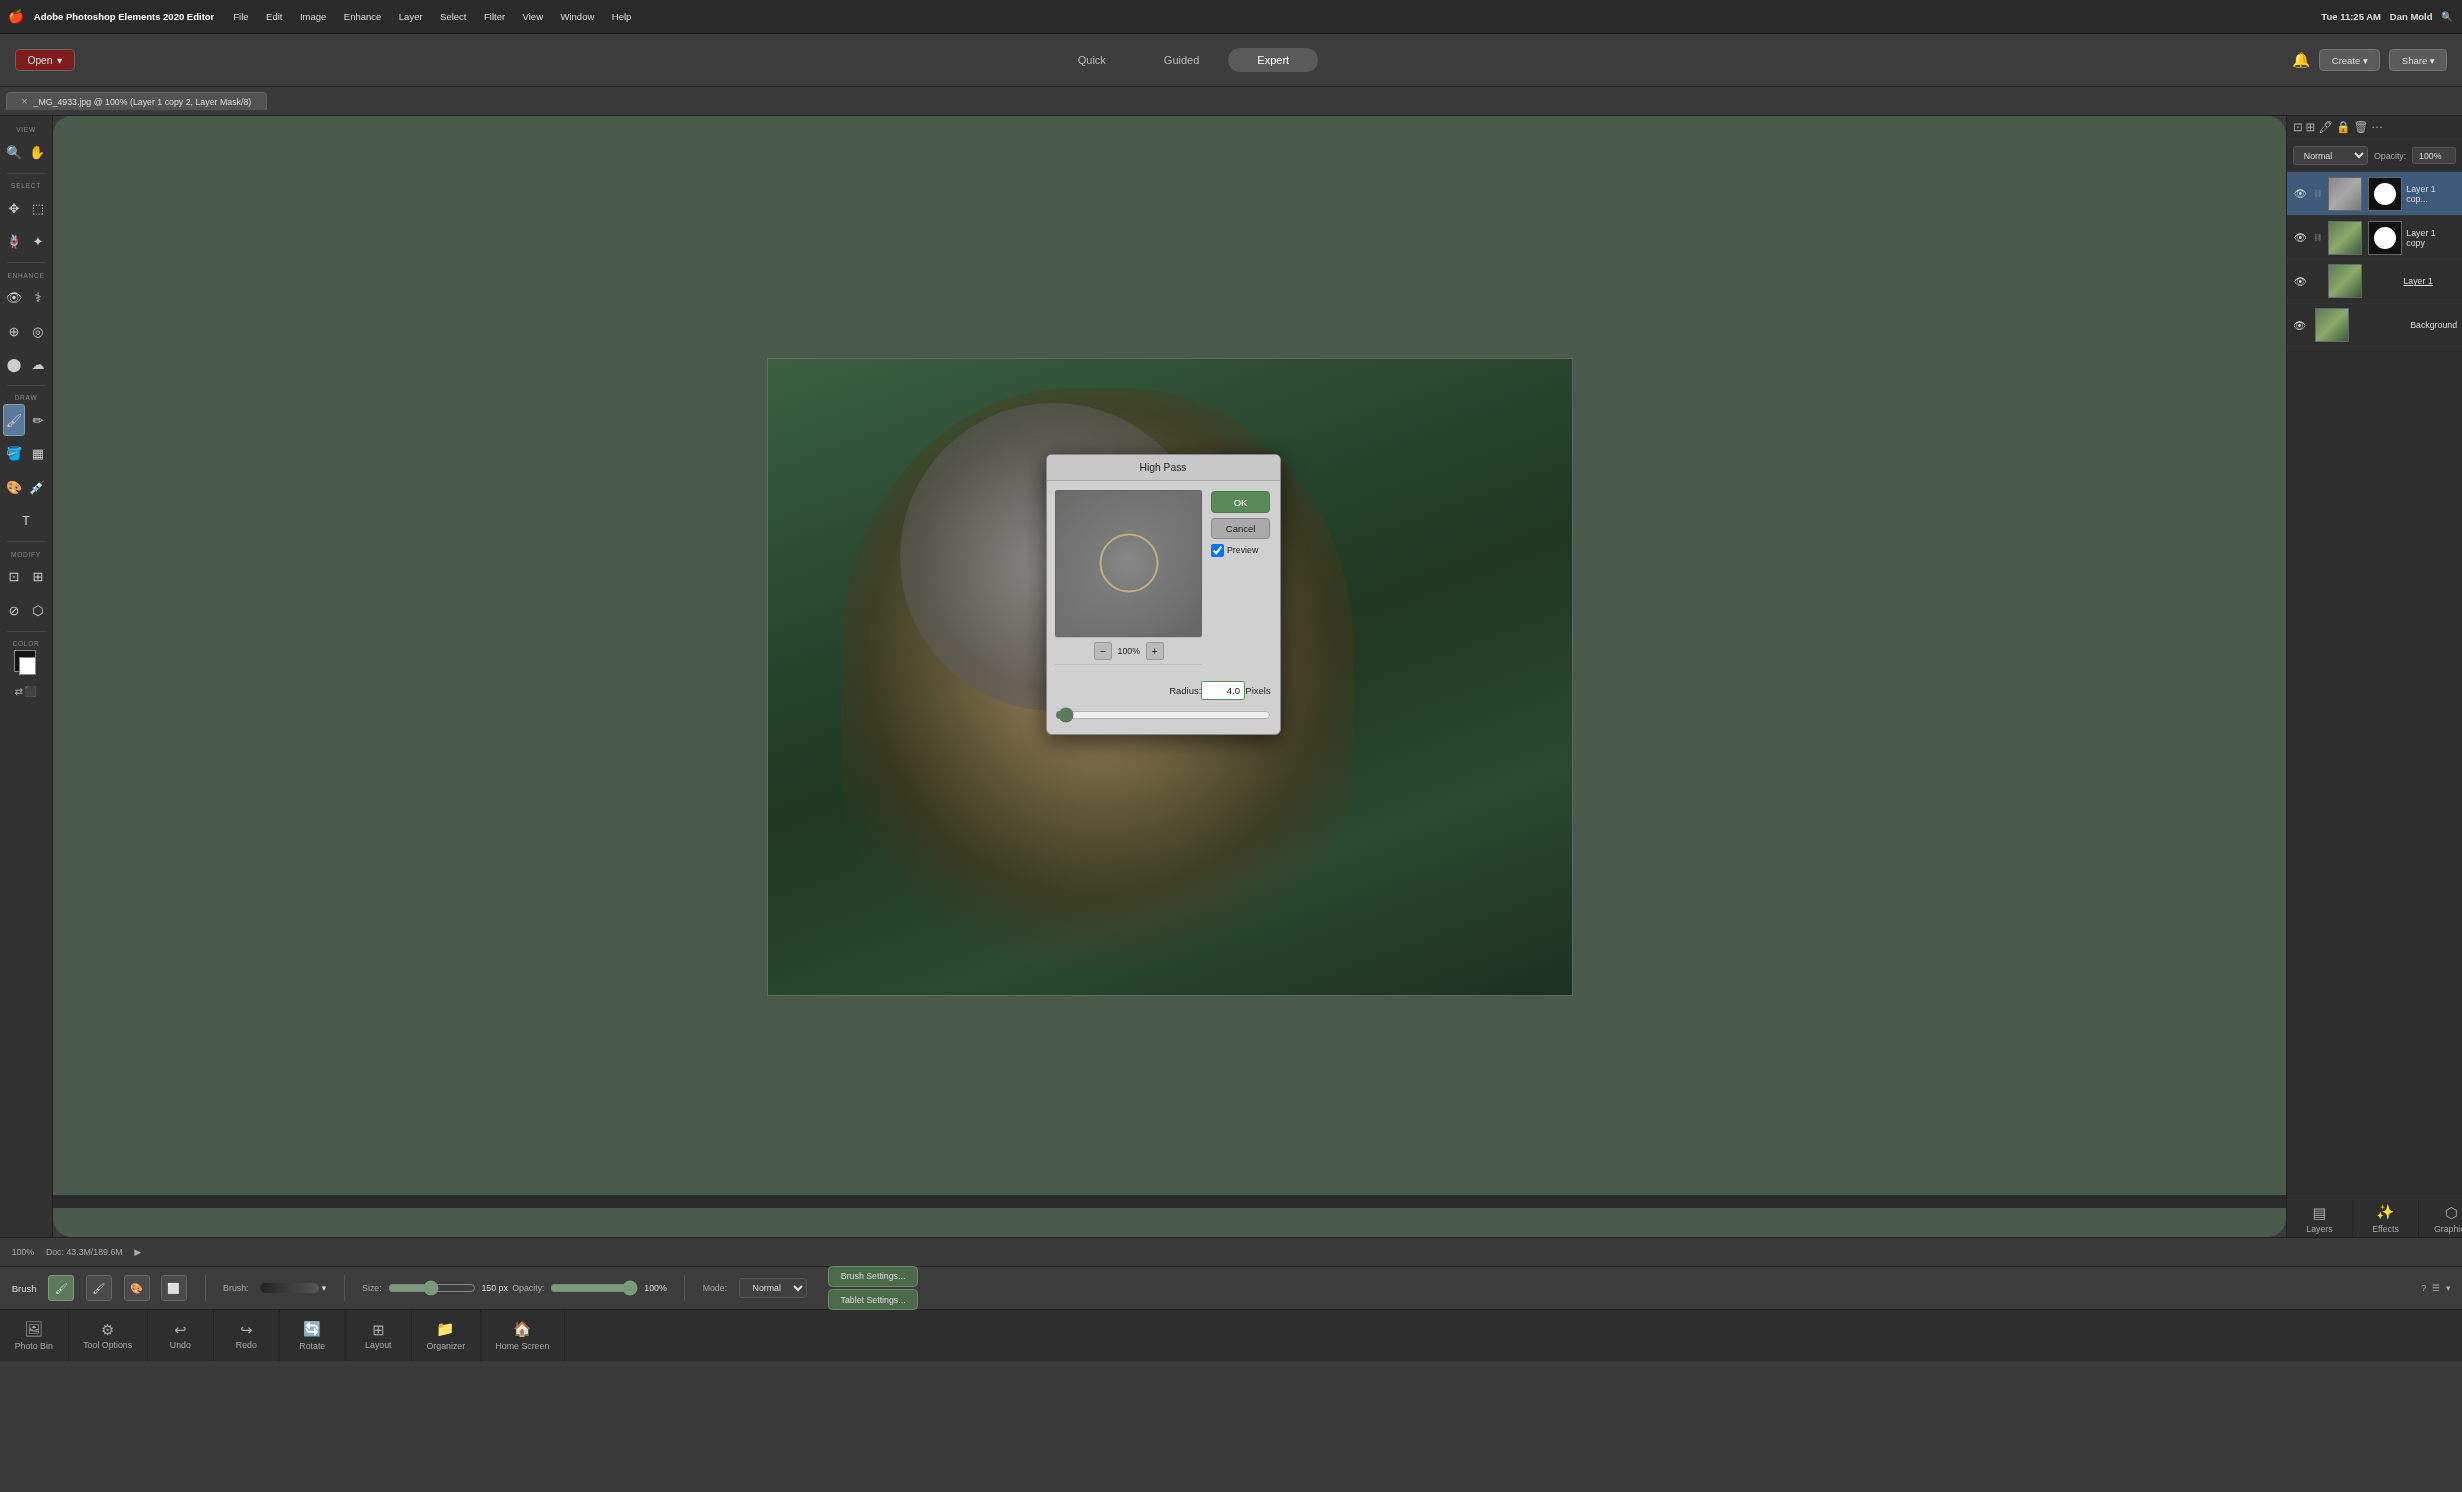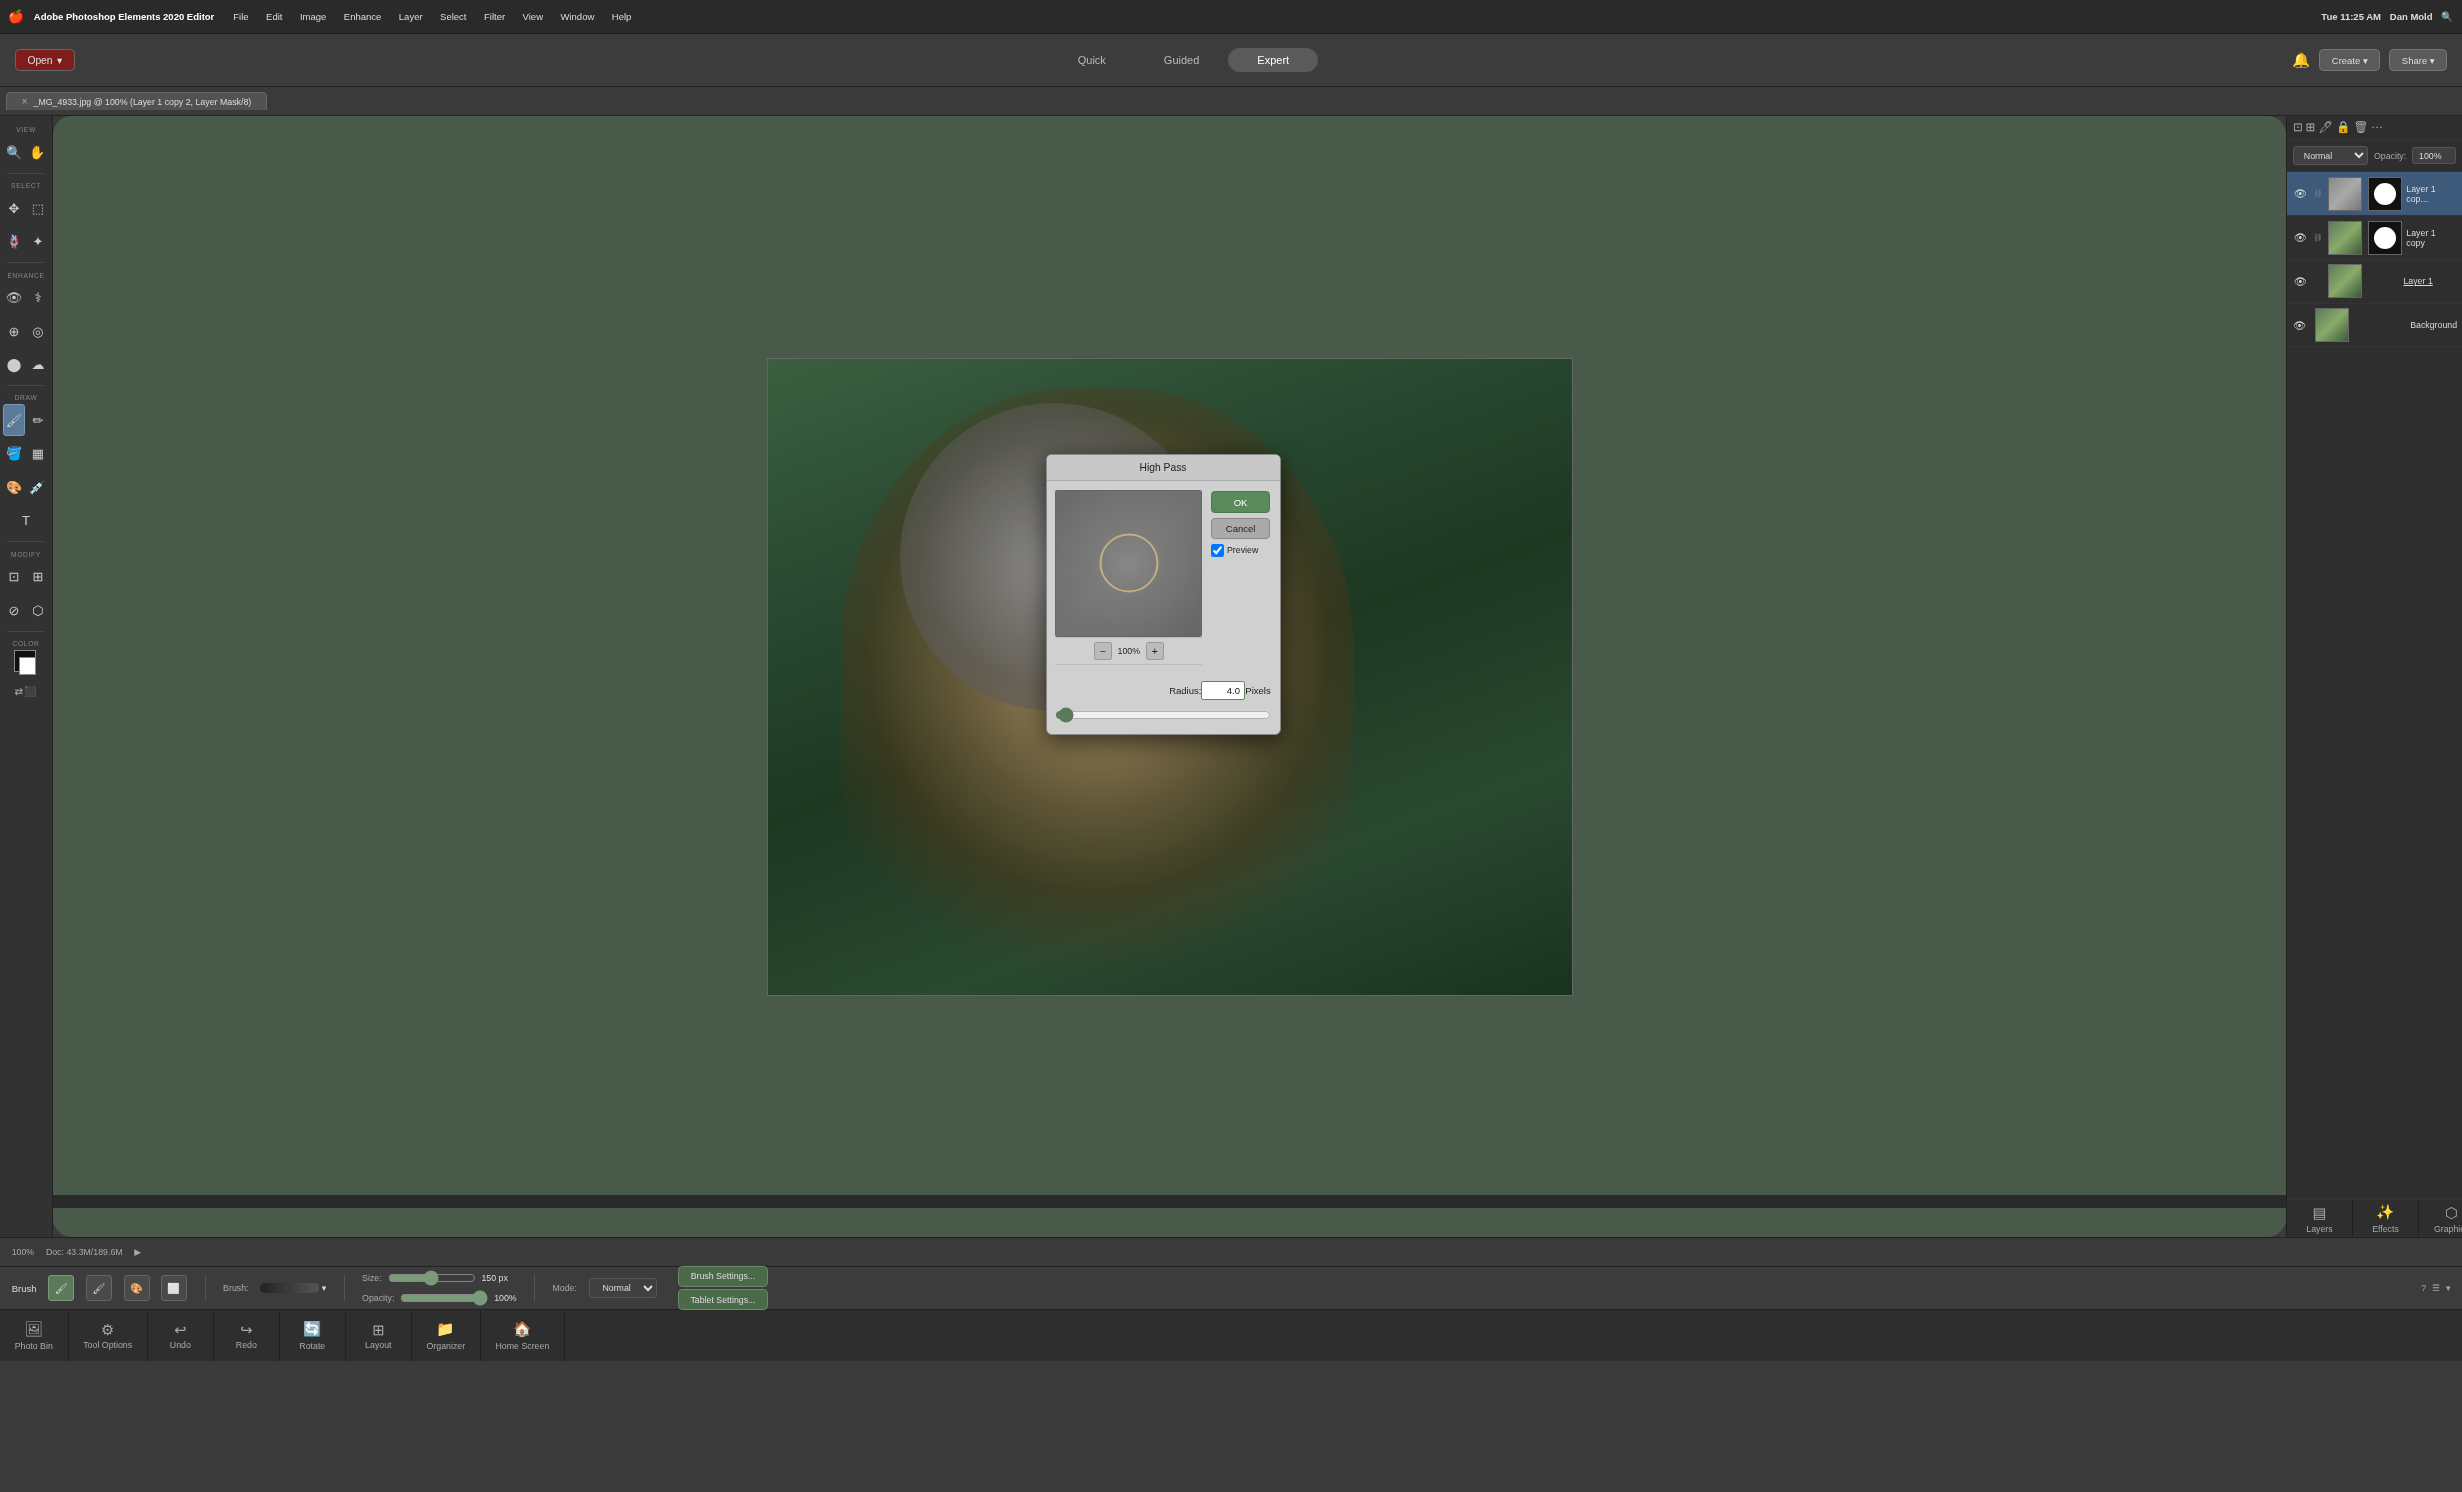--- a/index.html
+++ b/index.html
@@ -505,21 +505,21 @@
     <div style="width:0.7px;height:26px;background:#555;margin:0 5.9px;"></div>
 
     <span style="color:#aaa;font-size:8.8px;">Brush:</span>
     <div class="brush-preview">
       <div class="brush-stroke"></div>
       <span style="cursor:pointer;margin-left:2.9px;">▾</span>
     </div>
 
     <div style="width:0.7px;height:26px;background:#555;margin:0 5.9px;"></div>
 
-    <div style="display:flex;flex-direction:column;gap:4.4px;">
+    <div style="display:flex;gap:4.4px;">
       <div class="size-row">
         <span class="size-label">Size:</span>
         <input type="range" class="size-slider" min="1" max="300" value="150" style="">
         <span class="size-value">150 px</span>
       </div>
       <div class="opacity-row">
         <span class="size-label">Opacity:</span>
         <input type="range" class="size-slider" min="0" max="100" value="100" style="">
         <span class="size-value">100%</span>
       </div>

